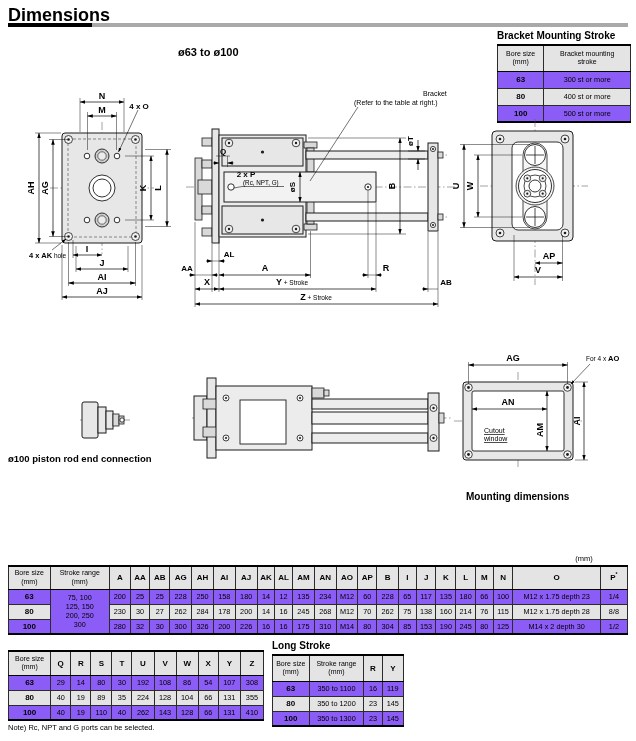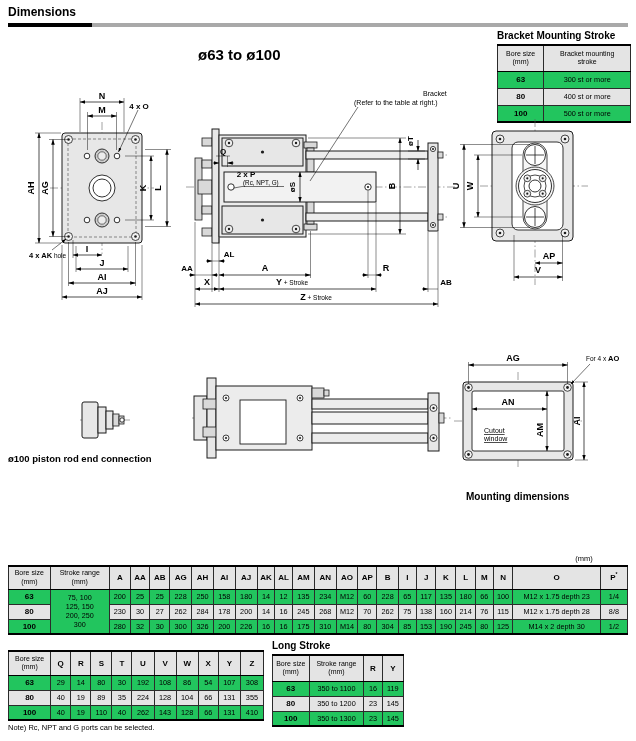--- a/index.html
+++ b/index.html
@@ -1,34 +1,34 @@
 <!DOCTYPE html>
 <html><head>
 <meta charset="utf-8">
 <style>
   html,body{margin:0;padding:0;background:#fff;}
   .page{position:relative;width:636px;height:741px;background:#fff;overflow:hidden;
         font-family:"Liberation Sans",sans-serif;color:#000;}
   .abs{position:absolute;}
-  .title{left:8px;top:5px;font-size:12px;font-weight:bold;}
+  .title{left:8px;top:5px;font-size:18px;font-weight:bold;}
   .rule{left:8px;top:23px;width:620px;height:4px;
         background:linear-gradient(90deg,#000 0,#000 84px,#a9a9a9 84px,#a9a9a9 100%);}
   .subtitle{left:8px;top:31px;font-size:11px;font-weight:bold;}
-  .bore-range{left:198px;top:46px;font-size:15px;font-weight:bold;}
+  .bore-range{left:178px;top:46px;font-size:11px;font-weight:bold;}
   .tbl-title{font-size:10px;font-weight:bold;margin-bottom:3px;}
   .bracket-block{left:497px;top:30px;width:130px;}
   .ls-block{left:272px;top:640px;width:132px;}
   .caption{font-weight:bold;margin-top:9px;}
   .rod-caption{left:8px;top:444px;font-size:9.5px;}
   .mount-caption{left:466px;top:482px;font-size:10px;}
   .mm{left:540px;top:554px;width:88px;text-align:center;font-size:7.5px;}
   .note{left:8px;top:723px;font-size:7.5px;}
 
   
-  .cat-table{border-collapse:collapse;table-layout:fixed;background:#22c55e;
+  .cat-table{border-collapse:collapse;table-layout:fixed;background:#8b5cf6;
              border:1px solid #000;border-top:2px solid #000;border-bottom:2px solid #000;}
   .cat-table th,.cat-table td{border:1px solid #2b2b2b;text-align:center;vertical-align:middle;
              padding:0;font-family:"Liberation Sans",sans-serif;}
   .cat-table thead th{background:#e4e4e4;border-bottom:1.5px solid #000;}
   .cat-table tbody tr:nth-child(2) th,.cat-table tbody tr:nth-child(2) td{background:#e4e4e4;}
   .cat-table tbody tr:nth-child(2) td.merged{background:#fff;}
   .letter{font-size:8px;font-weight:bold;}
   .subhead{font-size:7px;font-weight:normal;line-height:1.2;white-space:pre-line;}
   .bore{font-size:8px;font-weight:bold;}
   .cat-table td{font-size:7.3px;}

